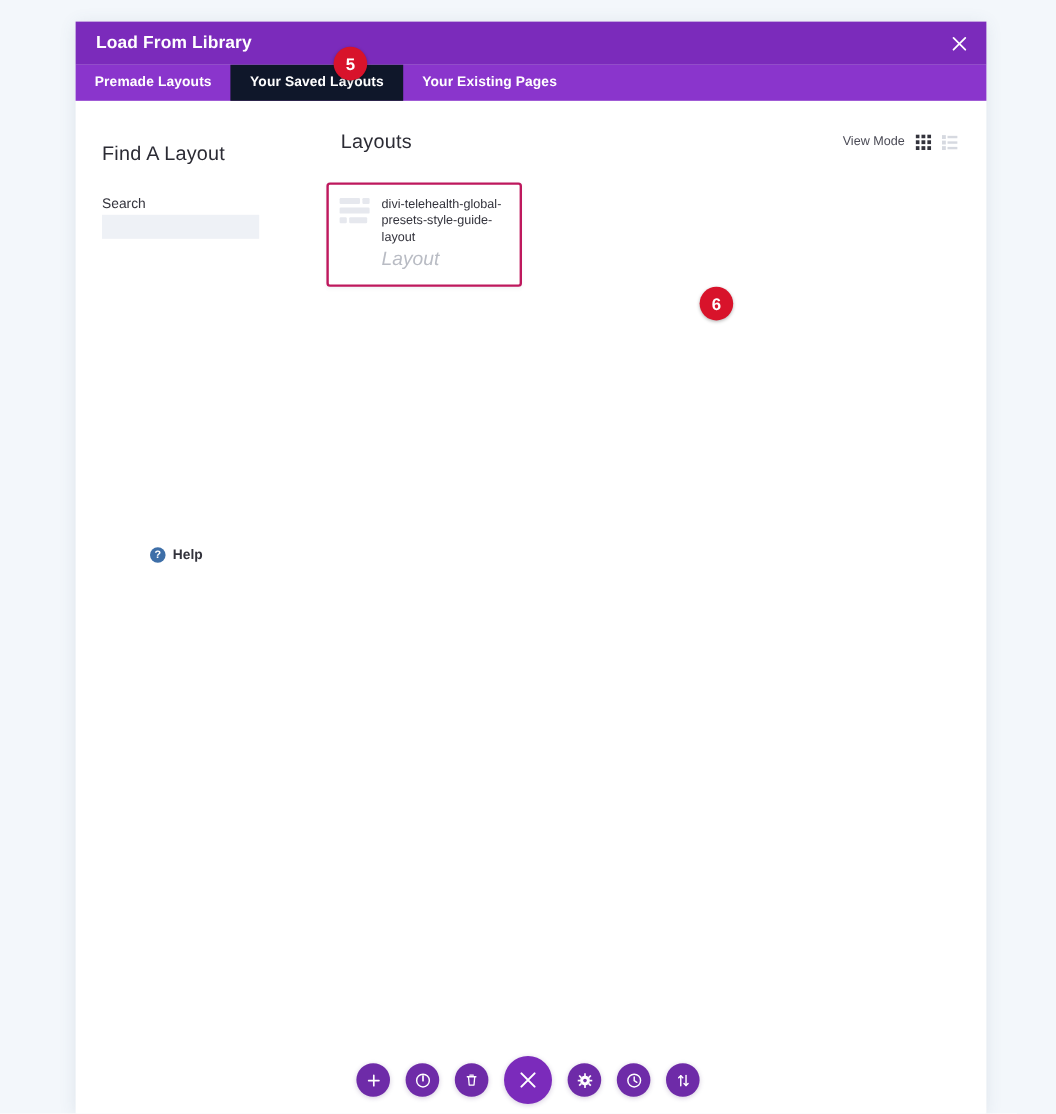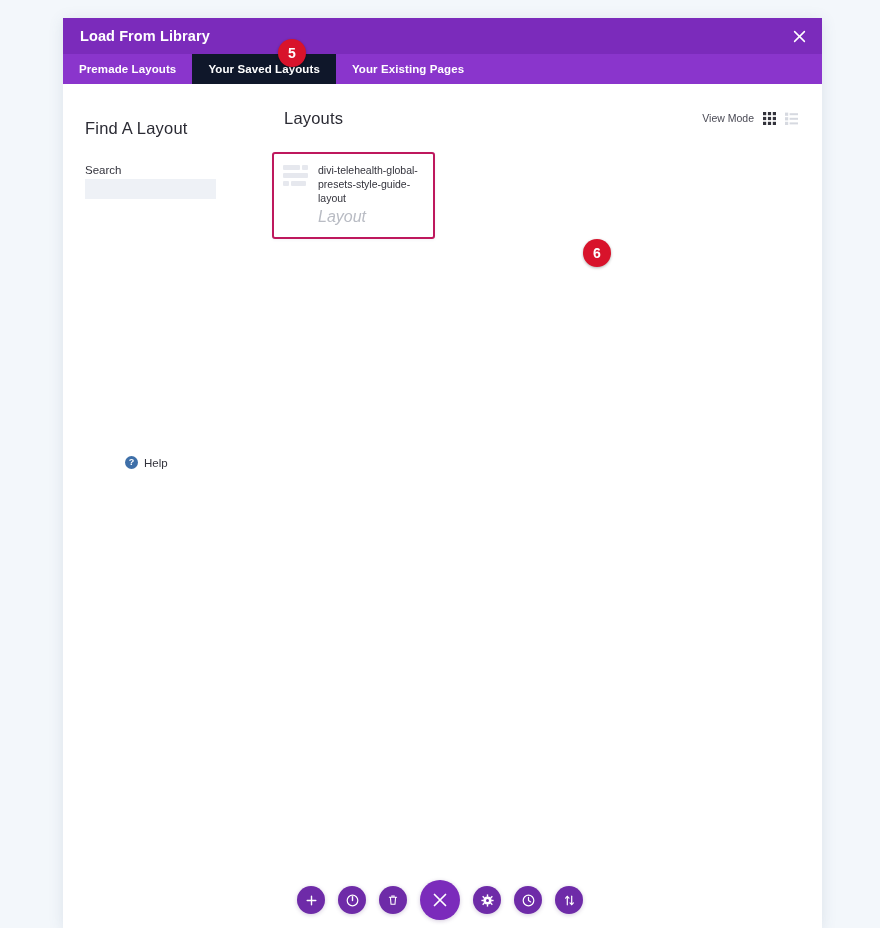--- a/index.html
+++ b/index.html
@@ -162,20 +162,21 @@
     font-size: 9px;
     font-weight: bold;
     display: flex;
     align-items: center;
     justify-content: center;
     line-height: 1;
   }
   .help-text {
     font-size: 11.5px;
     color: #33333c;
+    font-weight: bold;
   }
 
   
   .main {
     flex: 1;
     padding: 22px 24px 0 24px;
     box-sizing: border-box;
     position: relative;
   }
   .main-head {

